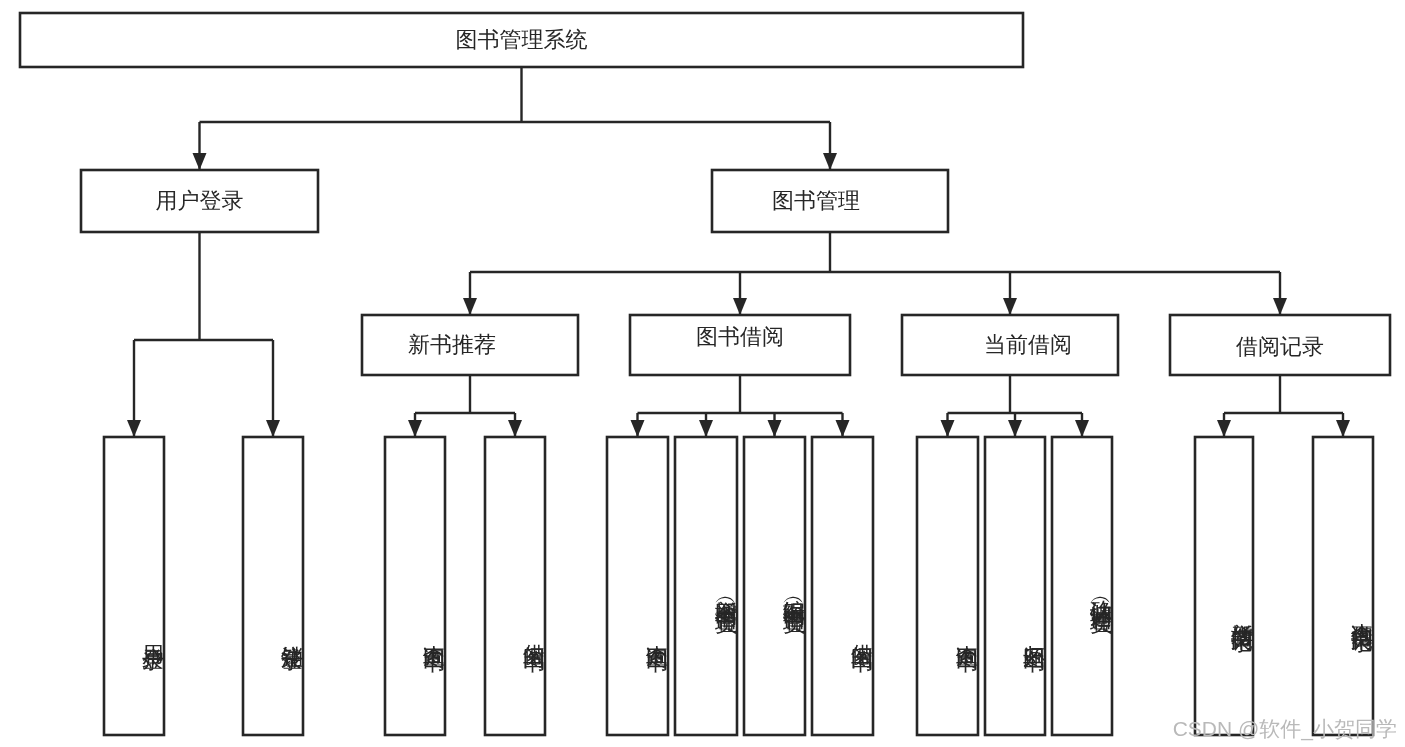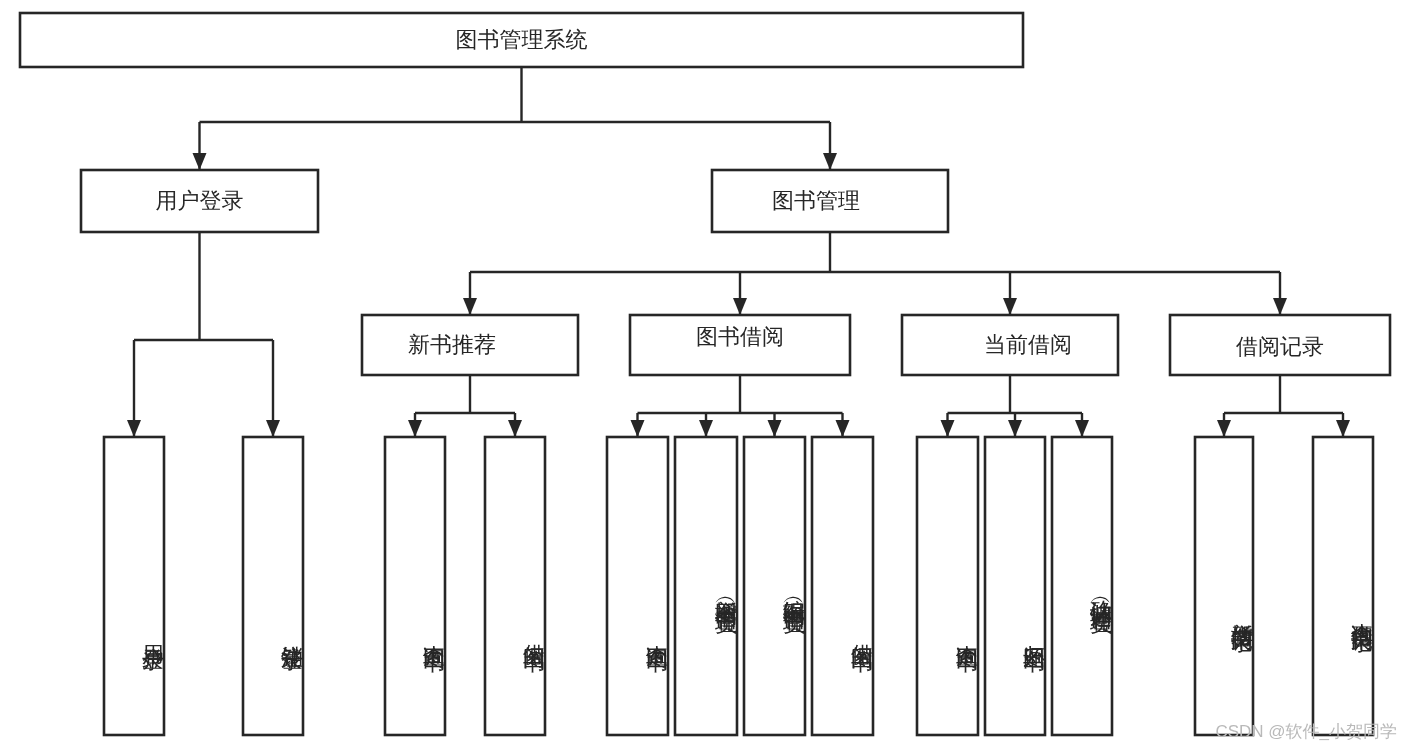--- a/index.html
+++ b/index.html
@@ -47,21 +47,21 @@
     align-items:center;
     justify-content:center;
     white-space:nowrap;
     pointer-events:none;
   }
   .watermark{
     position:absolute;
     right:8px;
     bottom:4px;
     font-family:"Liberation Sans","DejaVu Sans",sans-serif;
-    font-size:17px;
+    font-size:21px;
     color:#b9b9b9;
     white-space:nowrap;
   }
 </style>
 </head>
 <body>
 
 <div id="diagram-root">
 
   <svg class="tree" viewBox="0 0 1405 747">

